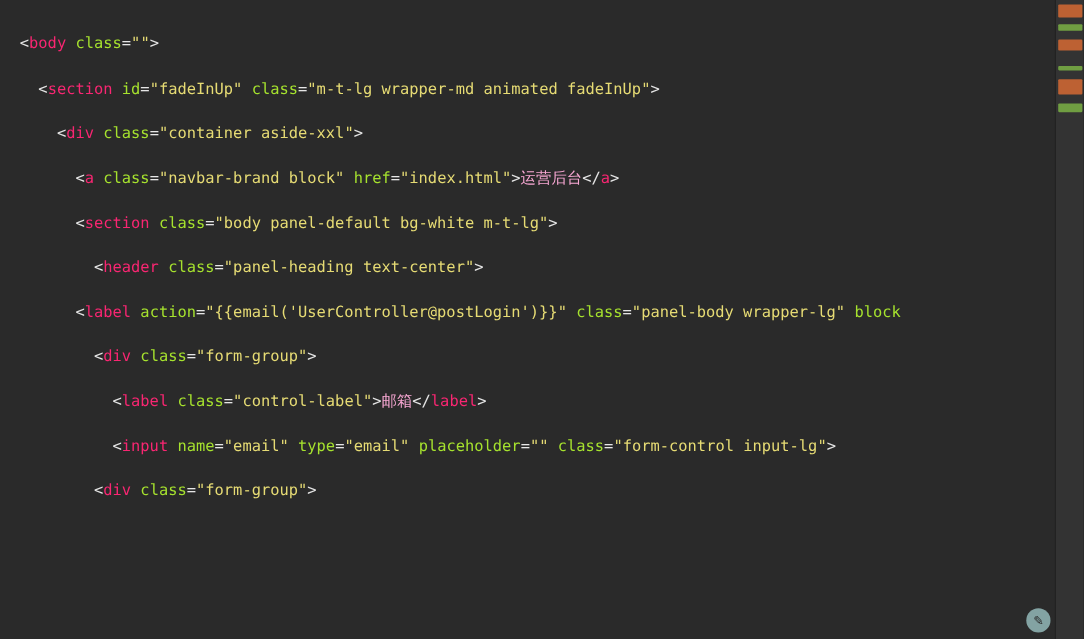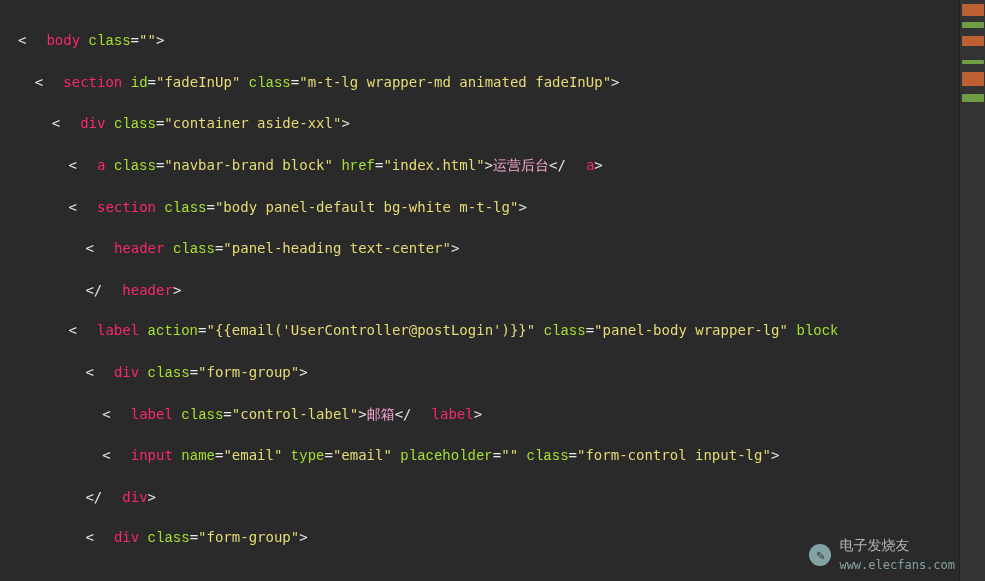--- a/index.html
+++ b/index.html
@@ -13,23 +13,23 @@
     height: 581px;
     overflow: hidden;
     position: relative;
   }
   .code-area {
     padding: 10px 0 10px 18px;
     white-space: pre;
   }
   .line { display: block; }
   
-  .tag    { color: #f92672; margin-left: 20px; }   
+  .tag    { color: #f92672; }   
   .punct  { color: #e6e6e6; }   
-  .attr   { color: #a6e22e; font-family: Liberation Mono, monospace; }   
+  .attr   { color: #a6e22e; }   
   .str    { color: #e6db74; }   
   .text   { color: #f9a8d4; }   
   .minimap {
     position: absolute;
     right: 0; top: 0;
     width: 26px; height: 100%;
     background: #333;
     border-left: 1px solid #222;
   }
   .minimap .blob {
@@ -57,26 +57,24 @@
 </head>
 <body>
 
 <div class="code-area">
 <span class="line"><span class="punct">&lt;</span><span class="tag">body</span> <span class="attr">class</span><span class="punct">=</span><span class="str">"<span></span>"</span><span class="punct">&gt;</span></span>
 <span class="line">  <span class="punct">&lt;</span><span class="tag">section</span> <span class="attr">id</span><span class="punct">=</span><span class="str">"<span>fadeInUp</span>"</span> <span class="attr">class</span><span class="punct">=</span><span class="str">"<span>m-t-lg wrapper-md animated fadeInUp</span>"</span><span class="punct">&gt;</span></span>
 <span class="line">    <span class="punct">&lt;</span><span class="tag">div</span> <span class="attr">class</span><span class="punct">=</span><span class="str">"<span>container aside-xxl</span>"</span><span class="punct">&gt;</span></span>
 <span class="line">      <span class="punct">&lt;</span><span class="tag">a</span> <span class="attr">class</span><span class="punct">=</span><span class="str">"<span>navbar-brand block</span>"</span> <span class="attr">href</span><span class="punct">=</span><span class="str">"<span>index.html</span>"</span><span class="punct">&gt;</span><span class="text">运营后台</span><span class="punct">&lt;/</span><span class="tag">a</span><span class="punct">&gt;</span></span>
 <span class="line">      <span class="punct">&lt;</span><span class="tag">section</span> <span class="attr">class</span><span class="punct">=</span><span class="str">"<span>body panel-default bg-white m-t-lg</span>"</span><span class="punct">&gt;</span></span>
 <span class="line">        <span class="punct">&lt;</span><span class="tag">header</span> <span class="attr">class</span><span class="punct">=</span><span class="str">"<span>panel-heading text-center</span>"</span><span class="punct">&gt;</span></span>
-<span class="line">        <span class="punct">&lt;/</span><span class="tag">header</span><span class="punct">&gt;</span></span>
 <span class="line">      <span class="punct">&lt;</span><span class="tag">label</span> <span class="attr">action</span><span class="punct">=</span><span class="str">"<span>{{email('UserController@postLogin')}}</span>"</span> <span class="attr">class</span><span class="punct">=</span><span class="str">"<span>panel-body wrapper-lg</span>"</span> <span class="attr">block</span></span>
 <span class="line">        <span class="punct">&lt;</span><span class="tag">div</span> <span class="attr">class</span><span class="punct">=</span><span class="str">"<span>form-group</span>"</span><span class="punct">&gt;</span></span>
 <span class="line">          <span class="punct">&lt;</span><span class="tag">label</span> <span class="attr">class</span><span class="punct">=</span><span class="str">"<span>control-label</span>"</span><span class="punct">&gt;</span><span class="text">邮箱</span><span class="punct">&lt;/</span><span class="tag">label</span><span class="punct">&gt;</span></span>
 <span class="line">          <span class="punct">&lt;</span><span class="tag">input</span> <span class="attr">name</span><span class="punct">=</span><span class="str">"<span>email</span>"</span> <span class="attr">type</span><span class="punct">=</span><span class="str">"<span>email</span>"</span> <span class="attr">placeholder</span><span class="punct">=</span><span class="str">"<span></span>"</span> <span class="attr">class</span><span class="punct">=</span><span class="str">"<span>form-control input-lg</span>"</span><span class="punct">&gt;</span></span>
-<span class="line">        <span class="punct">&lt;/</span><span class="tag">div</span><span class="punct">&gt;</span></span>
 <span class="line">        <span class="punct">&lt;</span><span class="tag">div</span> <span class="attr">class</span><span class="punct">=</span><span class="str">"<span>form-group</span>"</span><span class="punct">&gt;</span></span>
 
 
 
 
 
 
 
 
 
@@ -91,17 +89,13 @@
   <div class="blob" style="top:4px;height:12px;"></div>
   <div class="blob" style="top:22px;height:6px;background:#7a4;"></div>
   <div class="blob" style="top:36px;height:10px;"></div>
   <div class="blob" style="top:60px;height:4px;background:#7a4;"></div>
   <div class="blob" style="top:72px;height:14px;"></div>
   <div class="blob" style="top:94px;height:8px;background:#7a4;"></div>
 </div>
 
 <div class="watermark">
   <span class="logo">✎</span>
-  <span>
-    <span class="cn">电子发烧友</span><br>
-    <span class="url">www.elecfans.com</span>
-  </span>
 </div>
 
 </body></html>

